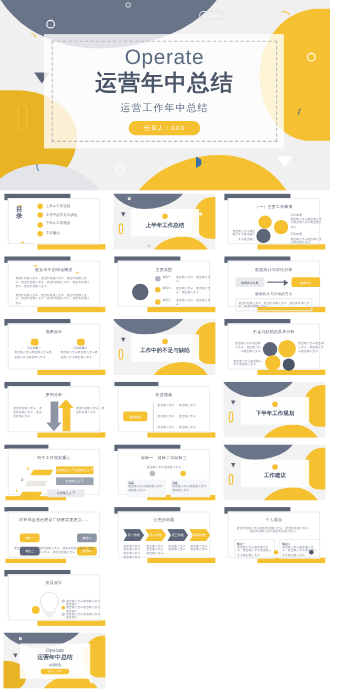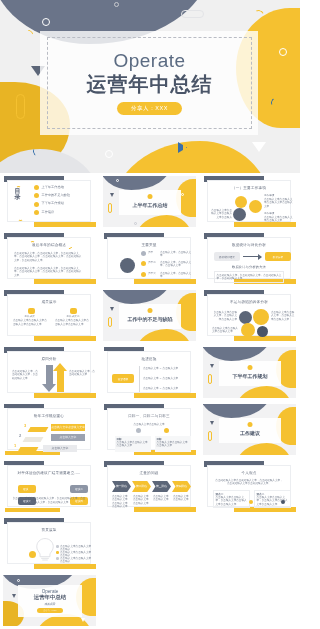--- a/index.html
+++ b/index.html
@@ -201,20 +201,21 @@
       <div class="deco-arc" style="left:24px; top:30px; width:9px; height:9px; border-width:1.3px; transform:rotate(40deg);"></div>
       <div class="deco-arc" style="left:253px; top:10px; width:11px; height:11px; border-width:1.3px; transform:rotate(20deg);"></div>
       <div class="deco-arc" style="left:271px; top:98px; width:9px; height:9px; border-width:1.3px; border-color:transparent transparent transparent #2f6ca8; transform:rotate(15deg);"></div>
       <div class="deco-arc" style="left:33px; top:147px; width:9px; height:9px; border-width:1.3px; border-color:transparent transparent transparent #2f6ca8; transform:rotate(-15deg);"></div>
     </div>
 
     <div class="frame-outer"></div>
     <div class="frame-inner">
       <div class="cover-en">Operate</div>
       <div class="cover-cn">运营年中总结</div>
+      <div class="cover-sub">运营工作年中总结</div>
       <div class="cover-badge">分享人：XXX</div>
     </div>
   </div>
 
   <div class="grid">
 
     <div class="cell">
       <div class="thumb">
         <div class="t-graybar"></div>
         <div class="t-ybar"></div>

